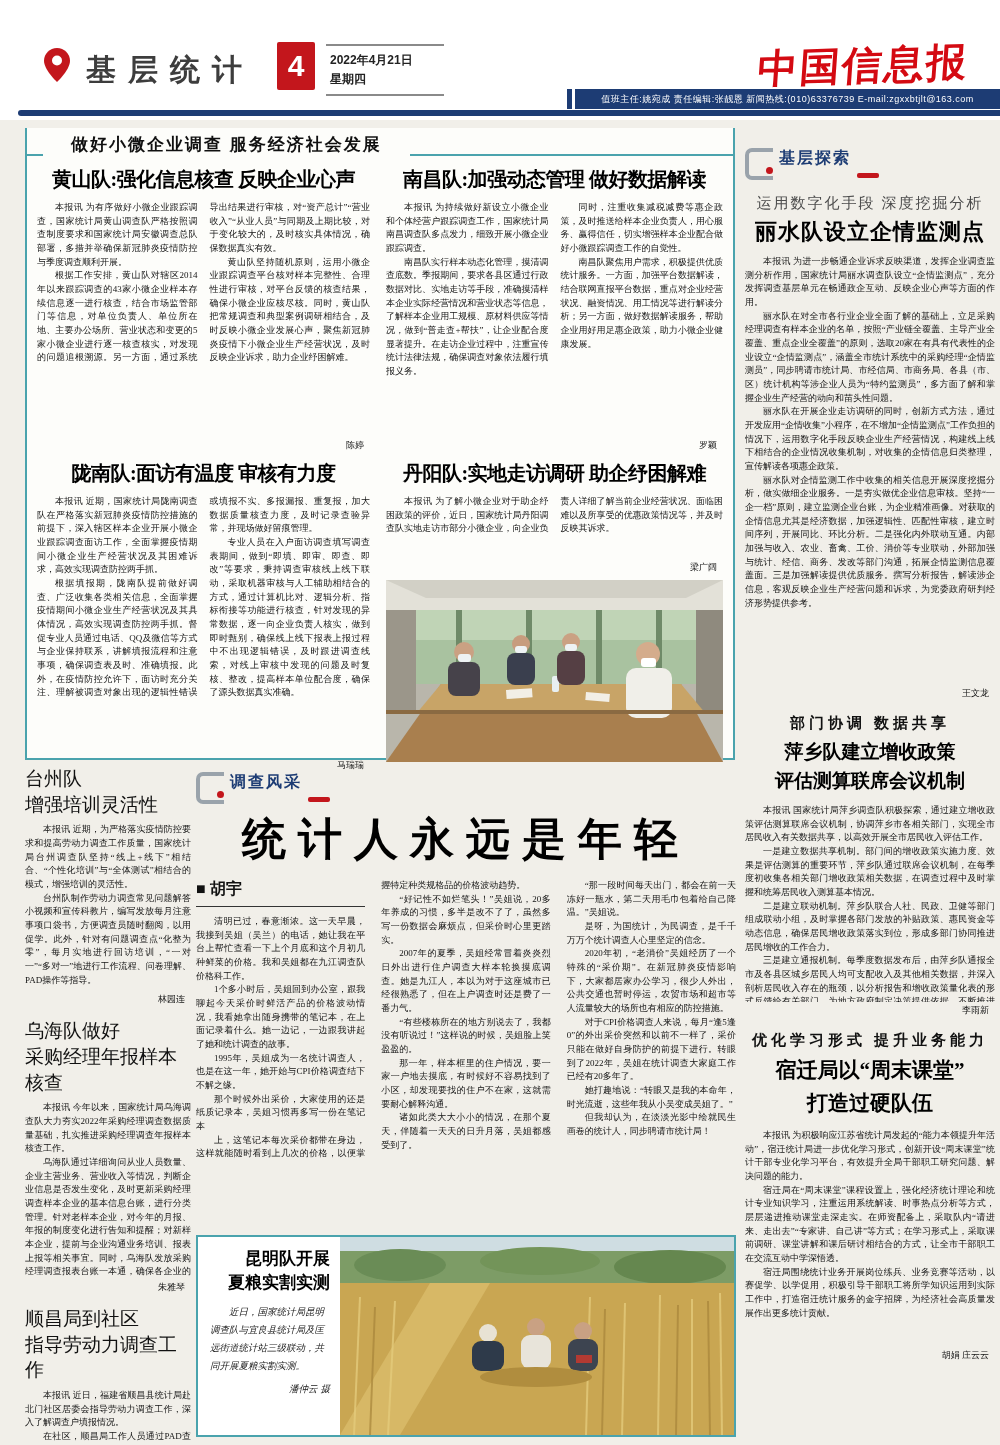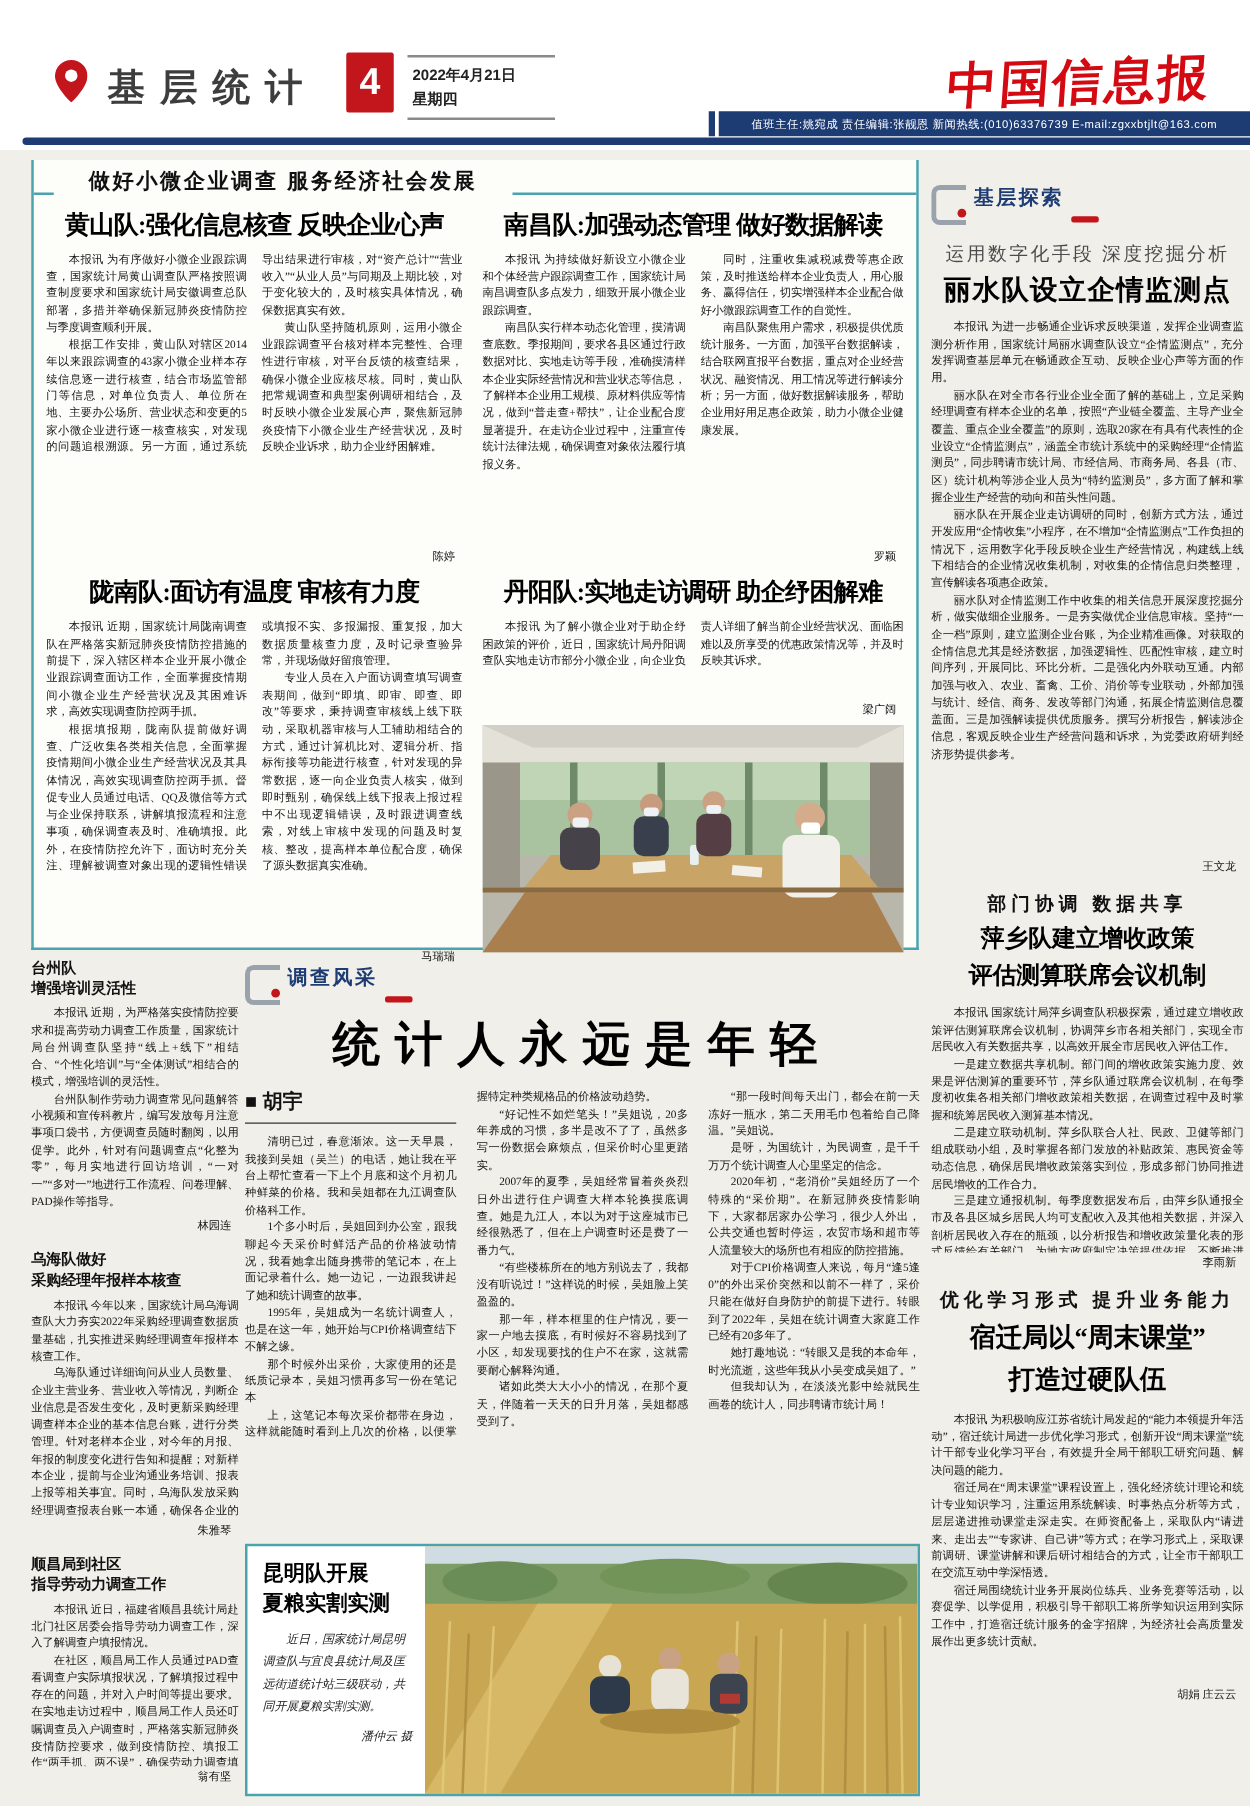--- a/index.html
+++ b/index.html
@@ -37,44 +37,44 @@
   .tb-grid{display:grid;grid-template-columns:1fr 1fr;column-gap:16px;padding:2px 10px 0 10px;}
   .art-title{font-family:"Liberation Serif",serif;font-weight:900;font-size:20px;color:#000;
              text-align:center;margin:8px 0 8px 0;letter-spacing:-.5px;}
   .art-body{column-count:2;column-gap:12px;overflow:hidden;}
   .h236{height:236px;} .h262{height:262px;} .h64{height:64px;}
   .photo-frame{margin-top:6px;}
 
   
   .sidebar{position:absolute;left:25px;top:766px;width:166px;}
   .side-art{margin-bottom:12px;}
-  .side-title{font-size:12px;font-weight:700;color:#111;line-height:1.35;white-space:pre-line;margin:0 0 6px 0;}
+  .side-title{font-size:19px;font-weight:400;color:#111;line-height:1.35;white-space:pre-line;margin:0 0 6px 0;}
   .side-body{overflow:hidden;}
   .sh168{height:168px;} .sh178{height:178px;} .sh132{height:132px;}
 
   
   .ci-logo{display:flex;align-items:flex-start;gap:6px;}
   .ci-box{width:24px;height:24px;border:4px solid #9aa3ab;border-right:none;border-radius:7px 0 0 7px;position:relative;}
   .ci-box::after{content:"";position:absolute;right:0;bottom:2px;width:7px;height:7px;background:#c3161c;border-radius:50%;}
   .ci-label{font-size:16px;font-weight:700;color:#1d3c74;letter-spacing:2px;}
   .ci-dash{width:22px;height:5px;background:#c3161c;align-self:flex-end;margin-bottom:2px;border-radius:2px;}
 
   
   .feature{position:absolute;left:196px;top:772px;width:540px;}
-  .feat-title{font-family:"Liberation Serif",serif;font-weight:900;font-size:38px;color:#000;
+  .feat-title{font-family:"Liberation Serif",serif;font-weight:900;font-size:44px;color:#000;
               text-align:center;letter-spacing:12px;margin:6px 0 10px 0;}
   .feat-cols{column-count:3;column-gap:16px;height:352px;overflow:hidden;}
   .author{font-size:16px;font-weight:700;color:#111;border-bottom:1px solid #333;padding-bottom:6px;margin-bottom:8px;}
 
   
   .photobox{position:absolute;left:196px;top:1235px;width:540px;height:202px;border:2px solid #4aa3ad;
             background:#fff;display:flex;box-sizing:border-box;}
   .pbox-left{width:142px;padding:10px 10px 6px 12px;box-sizing:border-box;}
   .pbox-title{font-family:"Liberation Serif",serif;font-weight:900;font-size:17px;color:#000;
-              line-height:1.4;white-space:pre-line;margin:0 0 8px 0;text-align:left;}
+              line-height:1.4;white-space:pre-line;margin:0 0 8px 0;text-align:right;}
   .pbox-caption{font-family:"DejaVu Serif",serif;font-size:9.5px;line-height:1.9;color:#222;text-indent:2em;
                 font-style:italic;margin:0;}
   .pbox-credit{font-family:"DejaVu Serif",serif;font-size:9.5px;font-style:italic;color:#222;
                text-align:right;margin-top:8px;}
   .pbox-photo{flex:1;}
 
   
   .rightcol{position:absolute;left:745px;top:148px;width:250px;}
   .kicker{font-size:15px;color:#4c4c4c;text-align:center;letter-spacing:2px;margin:14px 0 4px 0;}
   .kicker.dark{color:#111;font-weight:700;letter-spacing:4px;}

